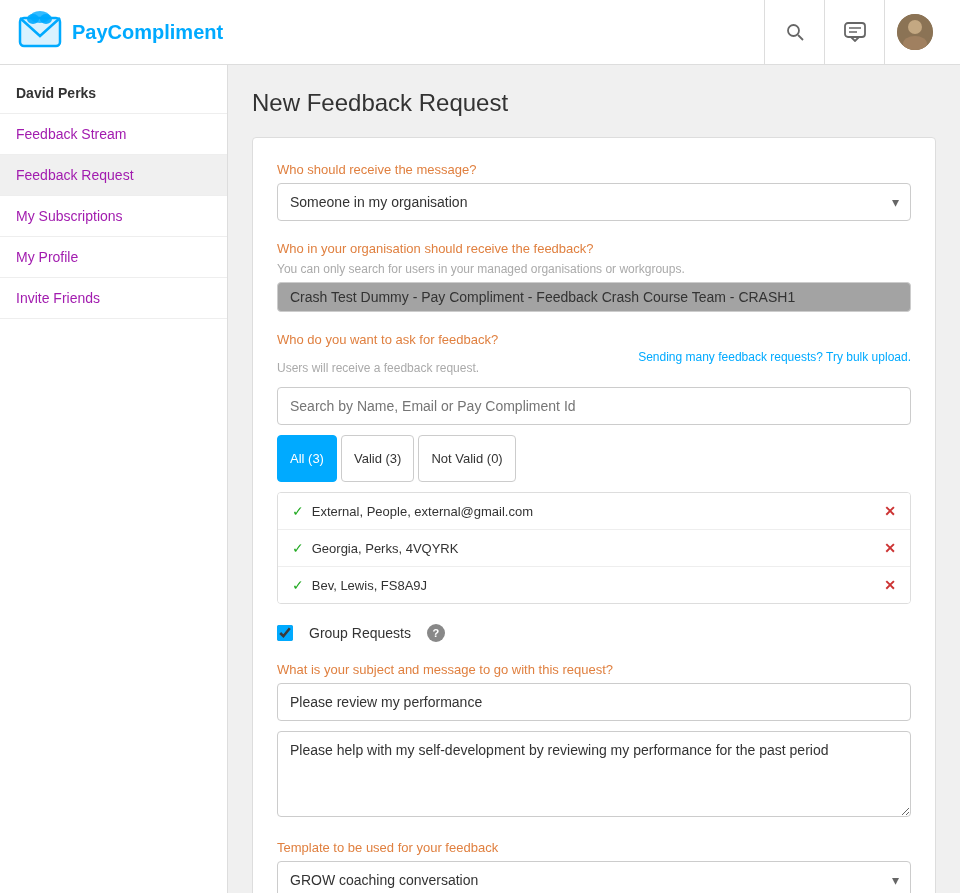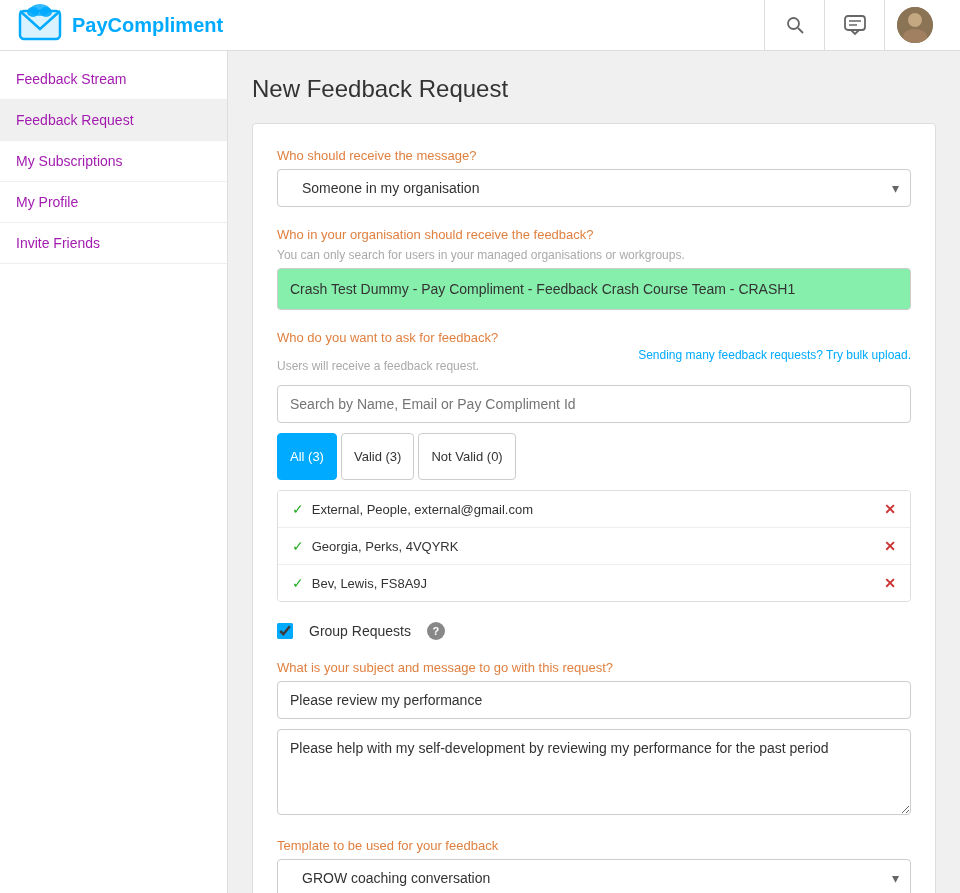--- a/index.html
+++ b/index.html
@@ -3,21 +3,21 @@
   <meta charset="utf-8">
   <style>
     * { box-sizing: border-box; margin: 0; padding: 0; }
     body { font-family: Arial, sans-serif; background: #f0f0f0; color: #333; font-size: 14px; }
 
     
     .header {
       display: flex;
       align-items: center;
       background: #fff;
-      height: 51px;
+      height: 65px;
       padding: 12px 16px;
       border-bottom: 1px solid #ddd;
     }
     .logo-area {
       display: flex;
       align-items: center;
       gap: 8px;
       flex: 1;
     }
     .logo-icon {
@@ -116,21 +116,21 @@
       margin-bottom: 6px;
       display: block;
     }
     .form-sublabel {
       color: #aaa;
       font-size: 12px;
       margin-bottom: 6px;
     }
     .form-select {
       width: 100%;
-      padding: 10px 24px;
+      padding: 10px 12px;
       border: 1px solid #ccc;
       border-radius: 4px;
       font-size: 14px;
       color: #333;
       background: #fff;
       appearance: none;
       cursor: pointer;
     }
     .select-wrapper {
       position: relative;
@@ -148,26 +148,26 @@
       width: 100%;
       padding: 10px 12px;
       border: 1px solid #ccc;
       border-radius: 4px;
       font-size: 14px;
       color: #333;
       background: #fff;
     }
     .org-input {
       width: 100%;
-      padding: 12px 12px;
+      padding: 6px 12px;
       border: 1px solid #ccc;
       border-radius: 4px;
       font-size: 14px;
       color: #333;
-      background: #86efac;
+      background: #a3a3a3;
     }
 
     
     .search-row-header {
       display: flex;
       justify-content: space-between;
       align-items: center;
       margin-bottom: 6px;
     }
     .bulk-link {
@@ -314,20 +314,21 @@
           <ellipse cx="18" cy="30" rx="12" ry="8" fill="#a08060"></ellipse>
         </svg>
       </div>
     </div>
   </div>
 </header>
 
 <div class="layout">
 
   <nav class="sidebar">
+    <div class="sidebar-user">David Perks</div>
     <div class="sidebar-item">Feedback Stream</div>
     <div class="sidebar-item active">Feedback Request</div>
     <div class="sidebar-item">My Subscriptions</div>
     <div class="sidebar-item">My Profile</div>
     <div class="sidebar-item">Invite Friends</div>
   </nav>
 
   <main class="main">
     <h1 class="page-title">New Feedback Request</h1>
 

